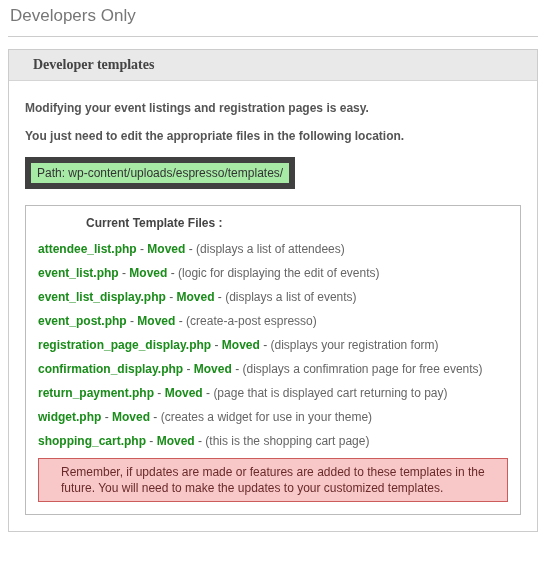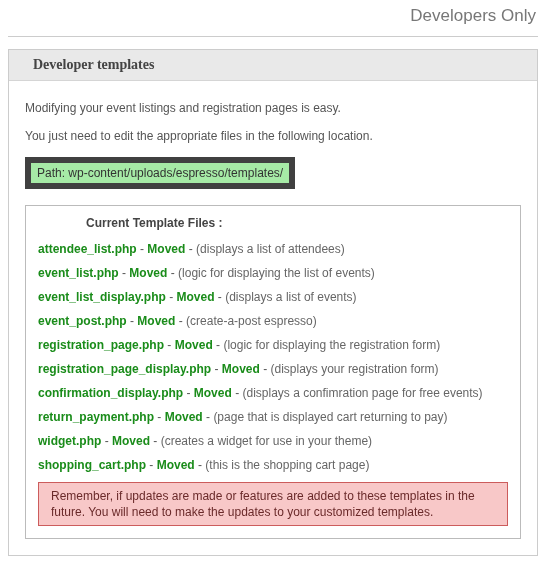--- a/index.html
+++ b/index.html
@@ -8,21 +8,20 @@
       font-size: 12px;
       color: #333;
       background: #fff;
       width: 546px;
     }
     .page-title {
       font-size: 17px;
       font-weight: normal;
       color: #777;
       padding: 6px 10px 10px 10px;
-      text-align: right;
     }
     hr.divider {
       border: none;
       border-top: 1px solid #ccc;
       margin: 0 8px 12px 8px;
     }
     .panel {
       border: 1px solid #ccc;
       margin: 0 8px 8px 8px;
       background: #fff;
@@ -36,20 +35,21 @@
       font-weight: bold;
       color: #444;
     }
     .panel-body {
       padding: 20px 16px 16px 16px;
     }
     .intro1, .intro2 {
       color: #555;
       margin-bottom: 14px;
       font-size: 12px;
+      font-weight: bold;
     }
     .path-box {
       border: 6px solid #404040;
       background: #a6eaa6;
       color: #333;
       padding: 3px 6px;
       display: inline-block;
       margin-bottom: 16px;
       font-size: 12px;
     }
@@ -82,21 +82,21 @@
       color: #555;
       font-weight: normal;
     }
     .file-desc {
       color: #666;
     }
     .warning-box {
       border: 1px solid #cc5c5c;
       background: #f8c8c8;
       color: #6a2a2a;
-      padding: 5px 12px;
+      padding: 5px 22px;
       margin-top: 10px;
       font-size: 12px;
       line-height: 1.35;
     }
   </style>
 </head>
 <body>
 
 <div class="page-title">Developers Only</div>
 <hr class="divider">
@@ -107,24 +107,23 @@
 
     <p class="intro1">Modifying your event listings and registration pages is easy.</p>
     <p class="intro2">You just need to edit the appropriate files in the following location.</p>
 
     <div class="path-box">Path: wp-content/uploads/espresso/templates/</div>
 
     <div class="files-box">
       <div class="files-title">Current Template Files :</div>
       <div id="files-list">
           <div class="file-row"><span class="file-name">attendee_list.php</span><span class="file-sep"> - </span><span class="file-status">Moved</span><span class="file-sep"> - </span><span class="file-desc">(displays a list of attendees)</span></div>
-          <div class="file-row"><span class="file-name">event_list.php</span><span class="file-sep"> - </span><span class="file-status">Moved</span><span class="file-sep"> - </span><span class="file-desc">(logic for displaying the list of events)</span></div>
+          <div class="file-row"><span class="file-name">event_list.php</span><span class="file-sep"> - </span><span class="file-status">Moved</span><span class="file-sep"> - </span><span class="file-desc">(logic for displaying the edit of events)</span></div>
           <div class="file-row"><span class="file-name">event_list_display.php</span><span class="file-sep"> - </span><span class="file-status">Moved</span><span class="file-sep"> - </span><span class="file-desc">(displays a list of events)</span></div>
           <div class="file-row"><span class="file-name">event_post.php</span><span class="file-sep"> - </span><span class="file-status">Moved</span><span class="file-sep"> - </span><span class="file-desc">(create-a-post espresso)</span></div>
-          <div class="file-row"><span class="file-name">registration_page.php</span><span class="file-sep"> - </span><span class="file-status">Moved</span><span class="file-sep"> - </span><span class="file-desc">(logic for displaying the registration form)</span></div>
           <div class="file-row"><span class="file-name">registration_page_display.php</span><span class="file-sep"> - </span><span class="file-status">Moved</span><span class="file-sep"> - </span><span class="file-desc">(displays your registration form)</span></div>
           <div class="file-row"><span class="file-name">confirmation_display.php</span><span class="file-sep"> - </span><span class="file-status">Moved</span><span class="file-sep"> - </span><span class="file-desc">(displays a confimration page for free events)</span></div>
           <div class="file-row"><span class="file-name">return_payment.php</span><span class="file-sep"> - </span><span class="file-status">Moved</span><span class="file-sep"> - </span><span class="file-desc">(page that is displayed cart returning to pay)</span></div>
           <div class="file-row"><span class="file-name">widget.php</span><span class="file-sep"> - </span><span class="file-status">Moved</span><span class="file-sep"> - </span><span class="file-desc">(creates a widget for use in your theme)</span></div>
           <div class="file-row"><span class="file-name">shopping_cart.php</span><span class="file-sep"> - </span><span class="file-status">Moved</span><span class="file-sep"> - </span><span class="file-desc">(this is the shopping cart page)</span></div>
         </div>
       <div class="warning-box">Remember, if updates are made or features are added to these templates in the future. You will need to make the updates to your customized templates.</div>
     </div>
 
   </div>

